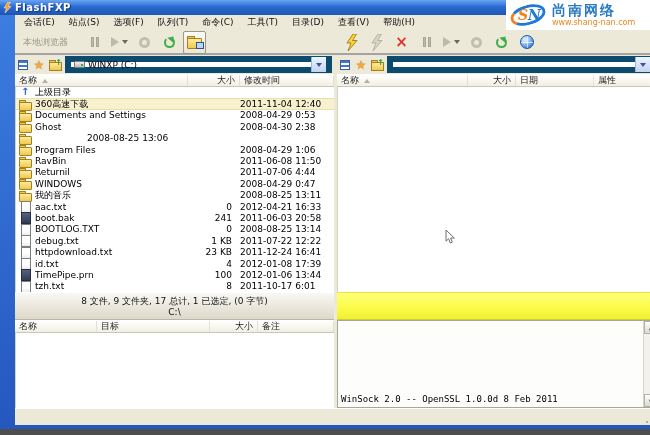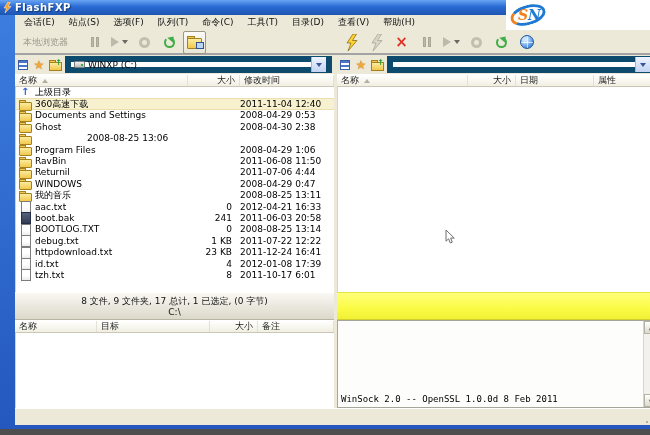--- a/index.html
+++ b/index.html
@@ -194,20 +194,24 @@
     </svg>
     <span class="title-text">FlashFXP</span>
   </div>
 
   <div class="logo">
     <span class="sn">
       <span class="ellipse"></span>
       <span class="s">S</span>
       <span class="n">N</span>
     </span>
+    <span class="logo-txt">
+      <span class="logo-name">尚南网络</span>
+      <span class="logo-url">www.shang-nan.com</span>
+    </span>
   </div>
 
   <div class="content">
 
     <div class="menubar">
 
     <span class="menu-item">会话(E)</span>
         <span class="menu-item">站点(S)</span>
         <span class="menu-item">选项(F)</span>
         <span class="menu-item">队列(T)</span>
@@ -444,20 +448,26 @@
           <span class="c-size">23 KB</span>
           <span class="c-mtime">2011-12-24 16:41</span>
         </div>
         <div class="row">
           <span class="icon icon-file"></span>
           <span class="c-name">id.txt</span>
           <span class="c-size">4</span>
           <span class="c-mtime">2012-01-08 17:39</span>
         </div>
         <div class="row">
+          <span class="icon icon-file-dark"></span>
+          <span class="c-name">TimePipe.prn</span>
+          <span class="c-size">100</span>
+          <span class="c-mtime">2012-01-06 13:44</span>
+        </div>
+        <div class="row">
           <span class="icon icon-file"></span>
           <span class="c-name">tzh.txt</span>
           <span class="c-size">8</span>
           <span class="c-mtime">2011-10-17 6:01</span>
         </div>
       </div>
 
     <div class="list right">
       
     </div>

